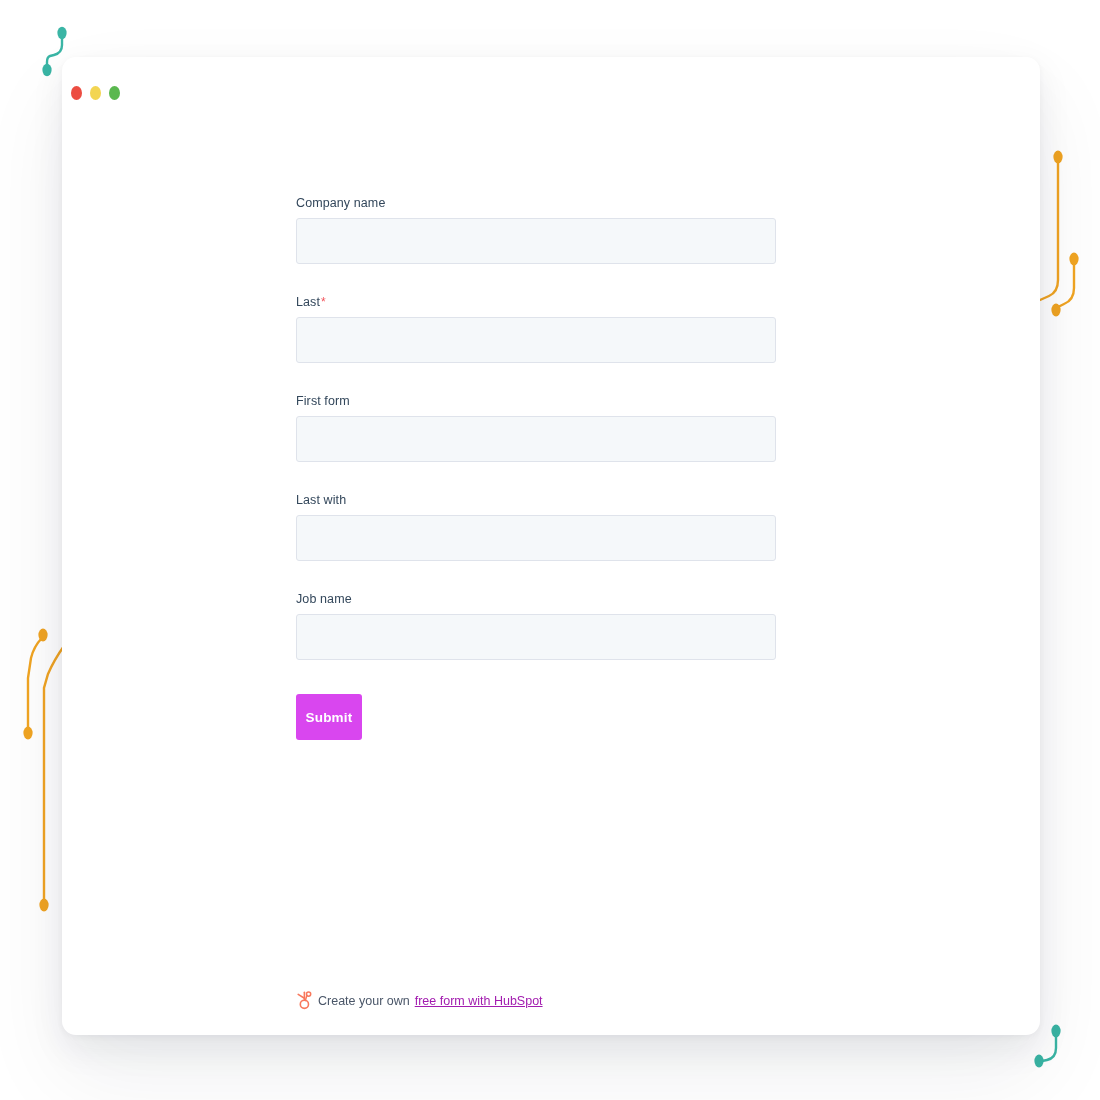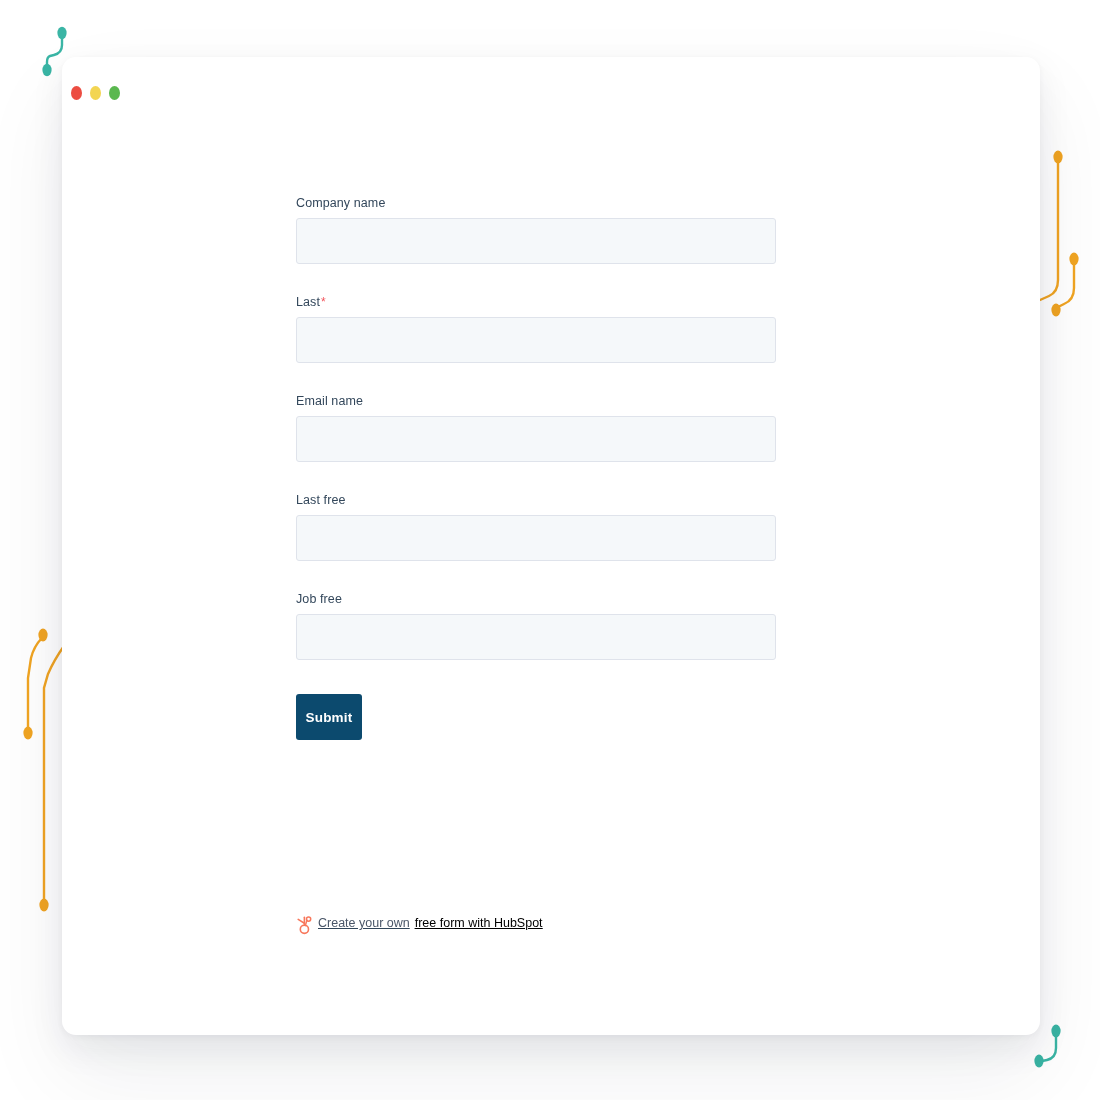--- a/index.html
+++ b/index.html
@@ -106,48 +106,47 @@
   .field-input::placeholder { color: #99a9bb; }
 
   
   #submit-row { margin-top: 34px; }
   #submit-button {
     display: inline-block;
     box-sizing: border-box;
     min-width: 66px;
     height: 46px;
     padding: 0 8px;
-    background: #0c4a6e;
+    background: #d946ef;
     color: #ffffff;
     border: none;
     border-radius: 3px;
     font-family: "Liberation Sans", sans-serif;
     font-size: 13.5px;
     font-weight: bold;
     letter-spacing: .2px;
     cursor: pointer;
   }
 
   
   #form-footer {
     position: absolute;
     left: 296px;
-    top: 916px;
+    top: 991px;
     display: flex;
-    align-items: flex-start;
+    align-items: center;
     gap: 5px;
     font-size: 12.5px;
     color: #33475b;
     white-space: nowrap;
-    text-decoration: underline;
   }
   #sprocket-icon { display: block; }
   #footer-text { color: #4a5668; }
   #footer-link {
-    color: #000000;
+    color: #a21caf;
     text-decoration: underline;
     cursor: pointer;
   }
 </style>
 </head>
 <body>
 
 <div id="stage">
 
   <div class="deco" id="deco-tl">
@@ -205,35 +204,35 @@
 
     <div class="field">
       <label class="field-label">
         <span>Last</span><span class="req-star">*</span>
       </label>
       <input class="field-input" type="email" value="" style="">
     </div>
 
     <div class="field">
       <label class="field-label">
-        <span>Email name</span>
-      </label>
-      <input class="field-input" type="text" value="" style="">
-    </div>
-
-    <div class="field">
-      <label class="field-label">
-        <span>Last free</span>
-      </label>
-      <input class="field-input" type="text" value="" style="">
-    </div>
-
-    <div class="field">
-      <label class="field-label">
-        <span>Job free</span>
+        <span>First form</span>
+      </label>
+      <input class="field-input" type="text" value="" style="">
+    </div>
+
+    <div class="field">
+      <label class="field-label">
+        <span>Last with</span>
+      </label>
+      <input class="field-input" type="text" value="" style="">
+    </div>
+
+    <div class="field">
+      <label class="field-label">
+        <span>Job name</span>
       </label>
       <input class="field-input" type="text" value="" style="">
     </div>
 
 
     <div id="submit-row">
       <button id="submit-button" type="submit">Submit</button>
     </div>
   </form>
 

